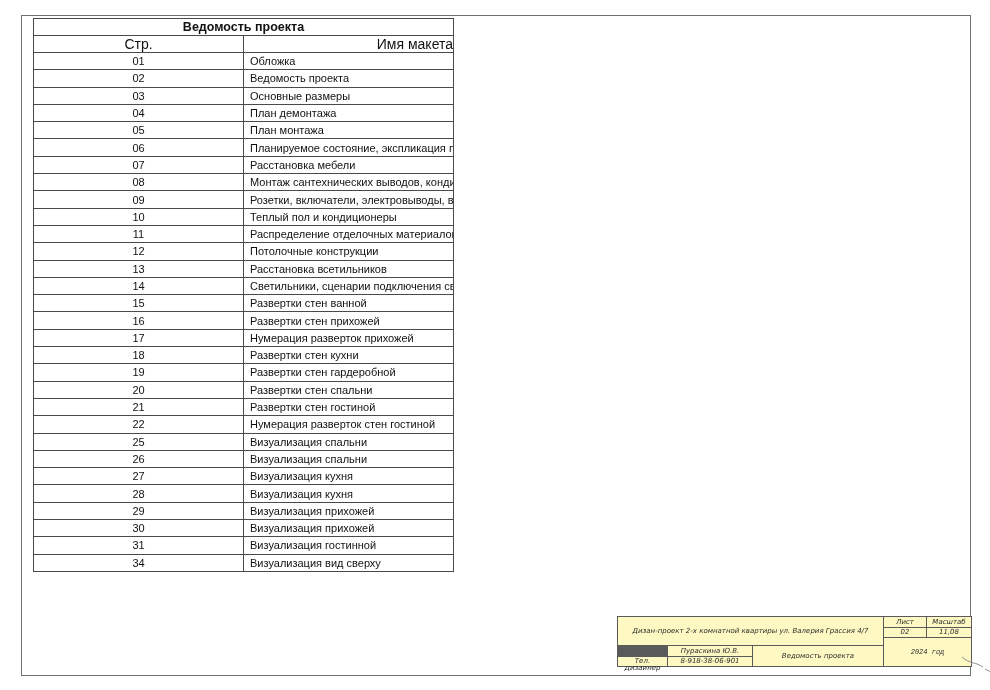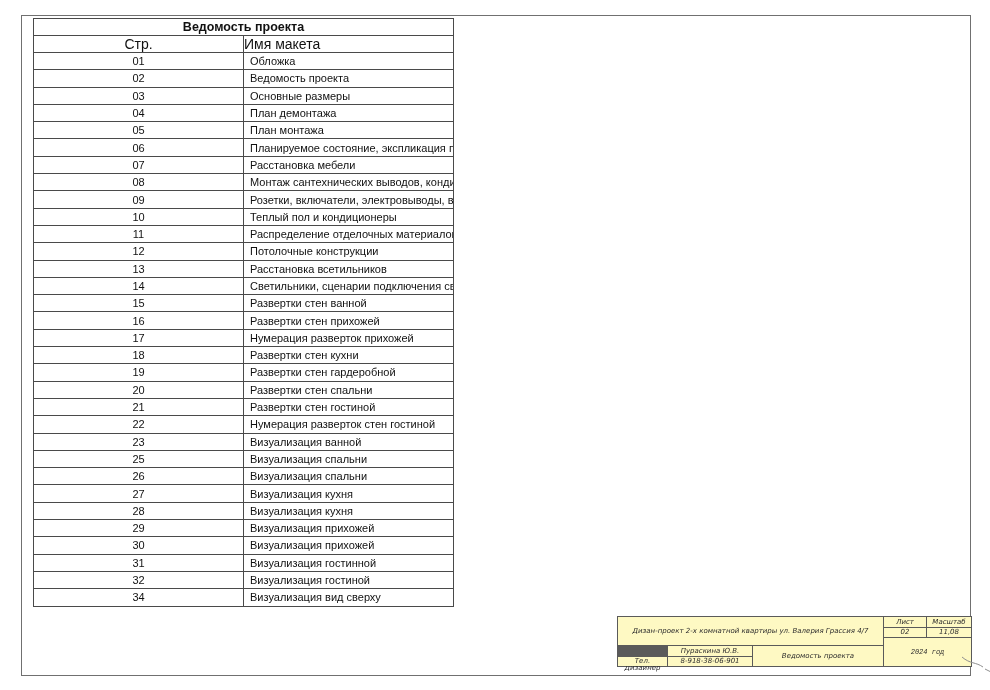--- a/index.html
+++ b/index.html
@@ -11,21 +11,21 @@
          border:1px solid #707070;box-sizing:border-box;}
 
   
   .sheet-table{position:absolute;left:33px;top:18px;width:421px;
                border-collapse:collapse;table-layout:fixed;background:#fff;}
   .sheet-table th,.sheet-table td{border:1px solid #4a4a4a;box-sizing:border-box;
                overflow:hidden;white-space:nowrap;}
   .t-title{height:17px;font-size:12.5px;font-weight:bold;text-align:center;padding:0;}
   .h-row th{height:17px;font-weight:normal;font-size:14px;padding:0;}
   .col-page{width:35px;text-align:center;}
-  .col-name{text-align:left;}
+  .col-name{text-align:right;}
   .sheet-table tbody td{height:17.3px;font-size:11px;padding:0;}
   .sheet-table tbody td.col-name{text-align:left;padding-left:6px;}
 
   
   .stamp{position:absolute;left:617px;top:616px;
          display:grid;gap:1px;padding:1px;background:#5a5a5a;
          grid-template-columns:49px 84px 130px 42px 44px;
          grid-template-rows:10px 9px 7px 10px 9px;
          font-family:"DejaVu Sans",sans-serif;font-style:italic;color:#2b2b2b;}
   .stamp .cell{background:#fef9c3;display:flex;align-items:center;justify-content:center;
@@ -143,24 +143,20 @@
         </tr>
         <tr>
           <td class="col-page">21</td>
           <td class="col-name">Развертки стен гостиной</td>
         </tr>
         <tr>
           <td class="col-page">22</td>
           <td class="col-name">Нумерация разверток стен гостиной</td>
         </tr>
         <tr>
-          <td class="col-page">23</td>
-          <td class="col-name">Визуализация ванной</td>
-        </tr>
-        <tr>
           <td class="col-page">25</td>
           <td class="col-name">Визуализация спальни</td>
         </tr>
         <tr>
           <td class="col-page">26</td>
           <td class="col-name">Визуализация спальни</td>
         </tr>
         <tr>
           <td class="col-page">27</td>
           <td class="col-name">Визуализация кухня</td>
@@ -173,24 +169,20 @@
           <td class="col-page">29</td>
           <td class="col-name">Визуализация прихожей</td>
         </tr>
         <tr>
           <td class="col-page">30</td>
           <td class="col-name">Визуализация прихожей</td>
         </tr>
         <tr>
           <td class="col-page">31</td>
           <td class="col-name">Визуализация гостинной</td>
-        </tr>
-        <tr>
-          <td class="col-page">32</td>
-          <td class="col-name">Визуализация гостиной</td>
         </tr>
         <tr>
           <td class="col-page">34</td>
           <td class="col-name">Визуализация вид сверху</td>
         </tr>
       </tbody>
   </table>
 
   <div class="stamp">
     <div class="cell c-project">Дизан-проект 2-х комнатной квартиры ул. Валерия Грассия 4/7</div>

